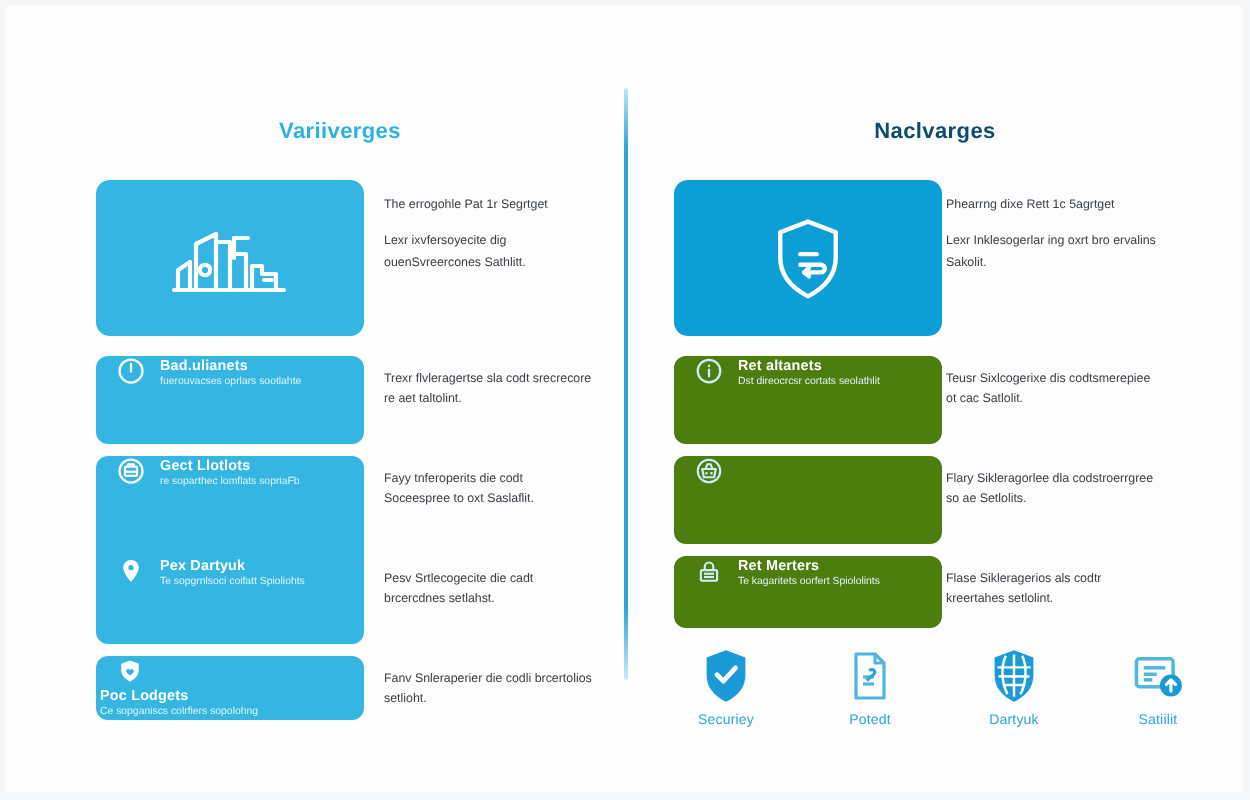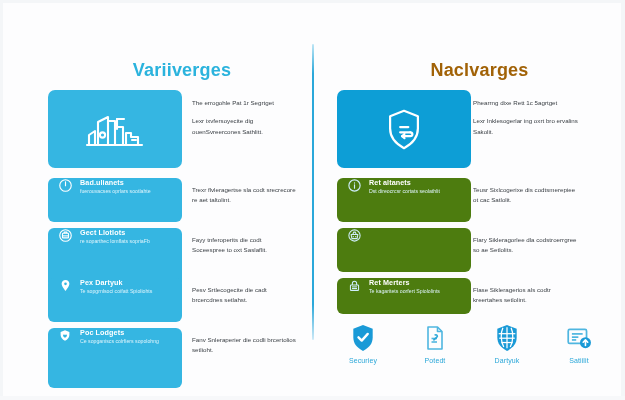--- a/index.html
+++ b/index.html
@@ -20,26 +20,26 @@
   .frame-top{left:0;top:0;width:625px;height:3px;}
   .frame-right{right:0;top:0;width:4px;height:400px;}
   .frame-bottom{left:0;bottom:0;width:625px;height:4px;background:#f7f8fa;}
 
   
   .col{position:absolute;top:0;height:400px;}
   .col-left{left:30px;width:280px;}
   .col-right{left:325px;width:285px;}
 
   .col-title{
-    position:absolute;top:60px;left:12px;width:100%;
+    position:absolute;top:60px;left:0;width:100%;
     text-align:center;
-    font-size:18px;font-weight:bold;letter-spacing:.2px;
+    font-size:11px;font-weight:bold;letter-spacing:.2px;
   }
   .title-left{color:#2bb3dd;}
-  .title-right{color:#a16207;}
+  .title-right{color:#0c4a6e;}
 
   .divider{
     position:absolute;left:312px;top:44px;
     width:2px;height:296px;
     background:linear-gradient(to bottom,#bfe6f5 0%,#2ba8da 10%,#2ba8da 88%,#cfeaf7 100%);
     border-radius:2px;
   }
 
   
   .hero{
@@ -185,21 +185,21 @@
           <circle cx="12" cy="9.3" r="2.1" fill="#35b6e2"></circle>
         </svg>
       </div>
       <div class="row-copy">
         <div class="row-title">Pex Dartyuk</div>
         <div class="row-sub">Te sopgrnlsoci coifatt Spioliohts</div>
       </div>
     </div>
     <div class="row-desc row-desc-left" style="top:285px;">Pesv Srtlecogecite die cadt brcercdnes setlahst.</div>
 
-    <div class="row row-left" style="top:328px;height:60px;">
+    <div class="row row-left" style="top:328px;height:32px;flex-direction:column;">
       <div class="row-icon">
         <svg width="16" height="15" viewBox="0 0 24 24" fill="#ffffff">
           <path d="M12 20.5c4.3-2.4 7-5.3 7-9.4V6.2L12 3.6 5 6.2v4.9c0 4.1 2.7 7 7 9.4z"></path>
           <path d="M12 15.6c-1.9-1.3-3.1-2.3-3.1-3.6 0-.9.7-1.6 1.6-1.6.6 0 1.1.3 1.5.8.4-.5.9-.8 1.5-.8.9 0 1.6.7 1.6 1.6 0 1.3-1.2 2.3-3.1 3.6z" fill="#35b6e2"></path>
         </svg>
       </div>
       <div class="row-copy">
         <div class="row-title">Poc Lodgets</div>
         <div class="row-sub">Ce sopganiscs colrfiers sopolohng</div>
       </div>

